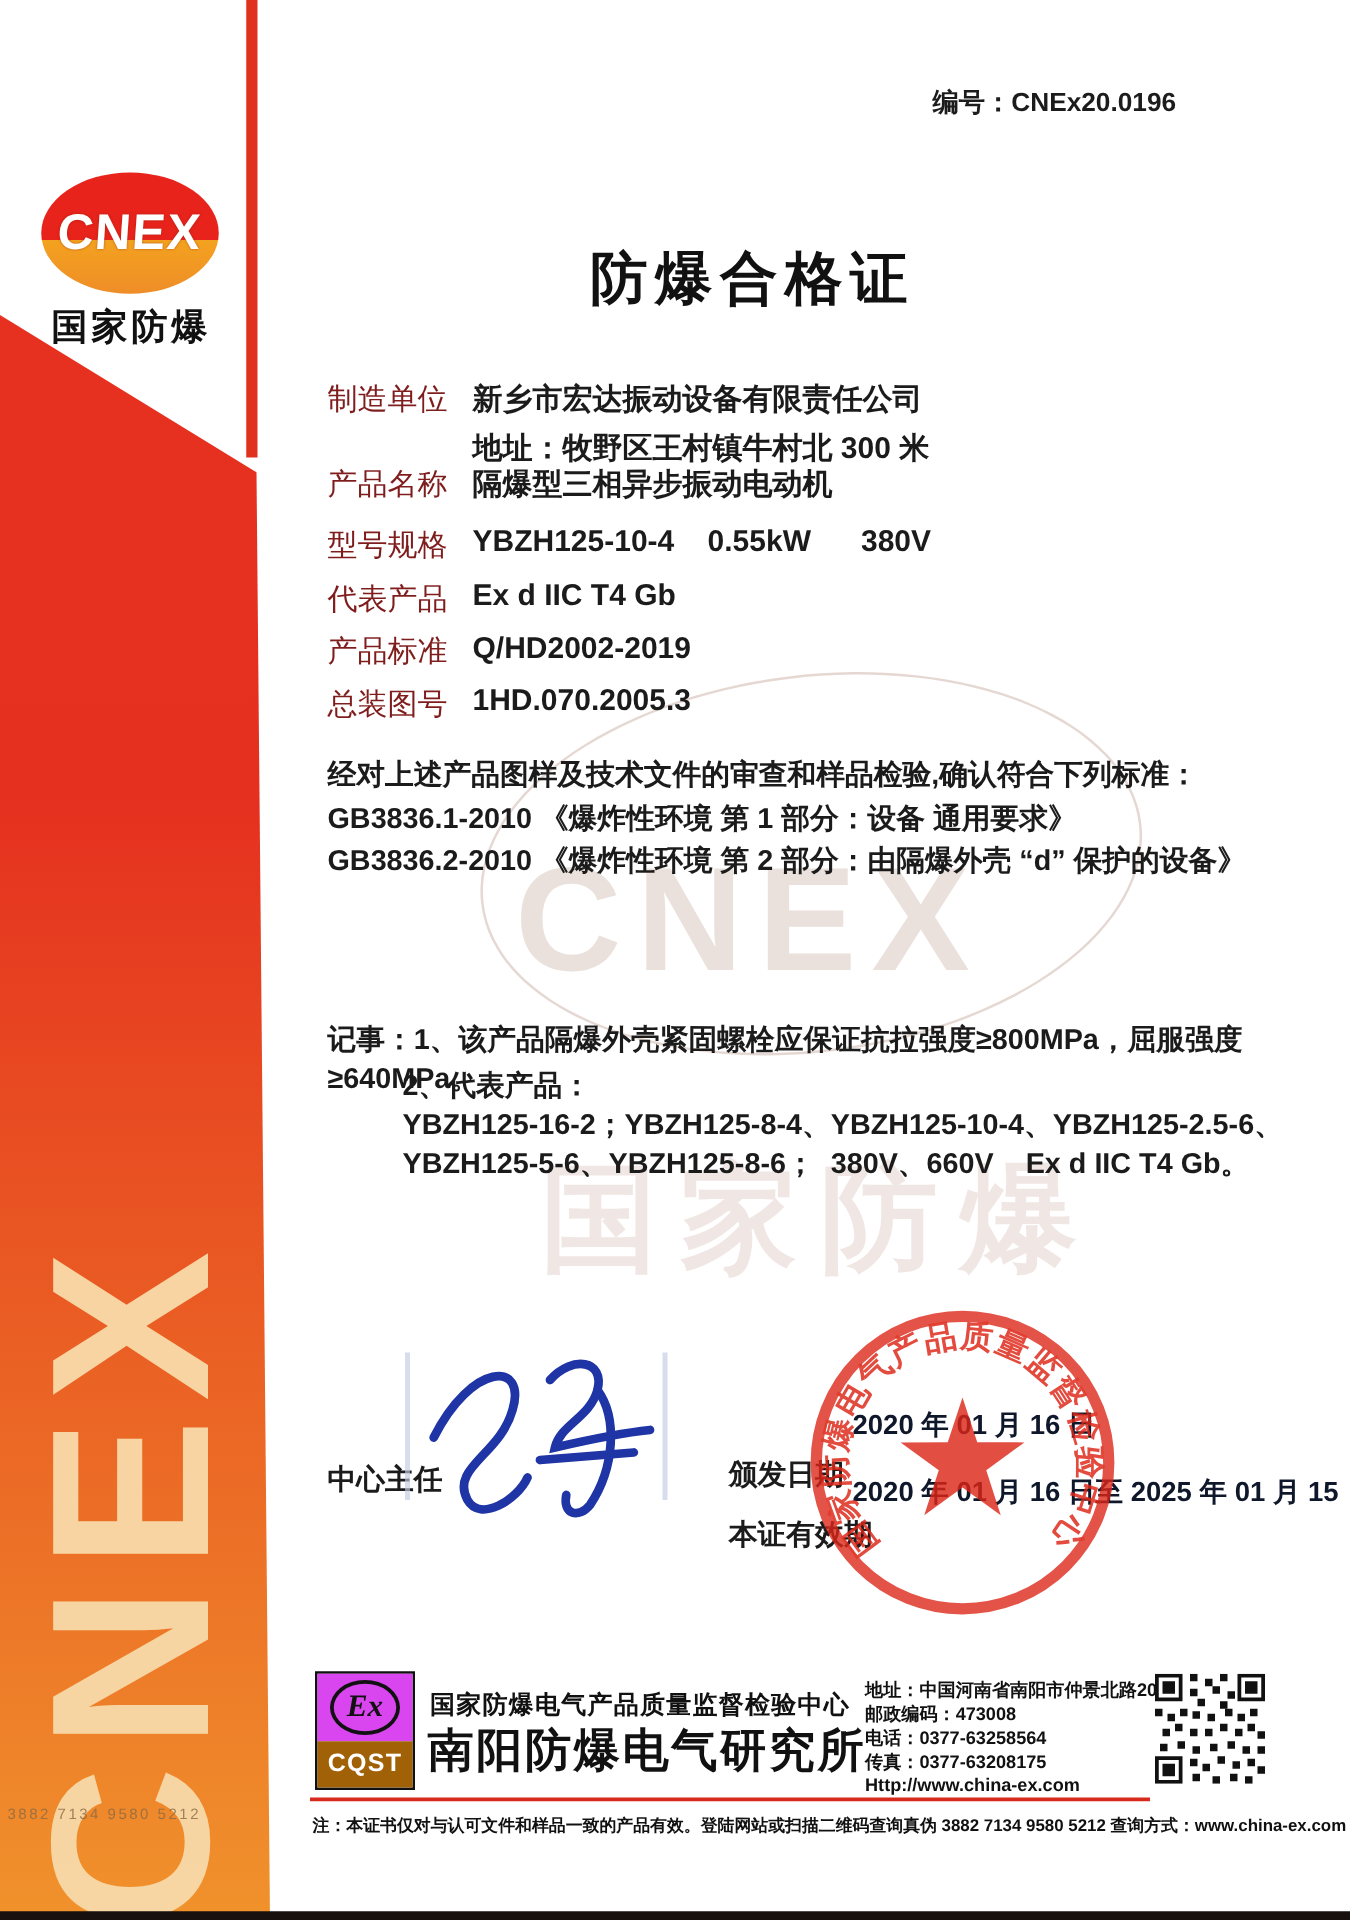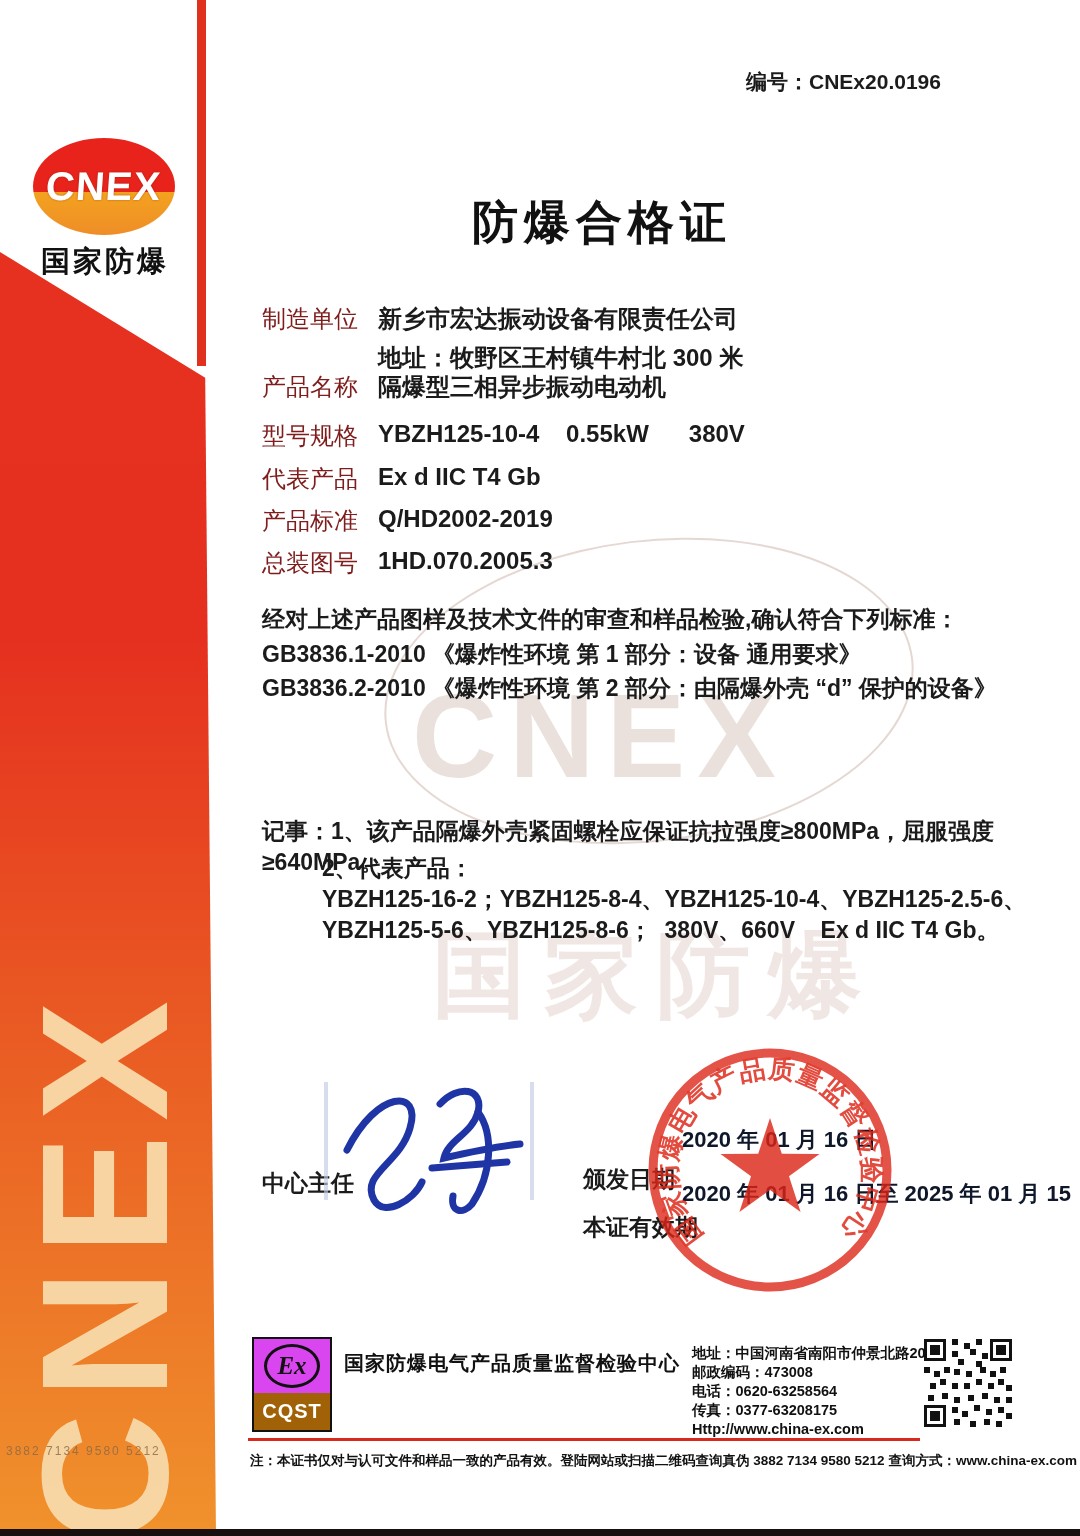--- a/index.html
+++ b/index.html
@@ -145,25 +145,26 @@
   <div class="abs" id="ex-mark">
     <div id="ex-top">
       <div id="ex-circle">
           <span>Ex</span>
         </div>
     </div>
     <div id="ex-bottom">CQST</div>
   </div>
 
   <div class="abs" id="org1">国家防爆电气产品质量监督检验中心</div>
+  <div class="abs" id="org2">南阳防爆电气研究所</div>
 
   <div class="abs" id="addr">
     <div>地址：中国河南省南阳市仲景北路20号</div>
     <div>邮政编码：473008</div>
-    <div>电话：0620-63258564</div>
+    <div>电话：0377-63258564</div>
     <div>传真：0377-63208175</div>
     <div>Http://www.china-ex.com</div>
   </div>
 
   <svg class="abs" id="qr" width="88" height="88" viewBox="0 0 88 88">
     <rect x="0" y="0" width="88" height="88" fill="#fff"></rect>
     <g fill="#111">
       <rect x="0" y="0" width="22" height="22"></rect>
         <rect x="66" y="0" width="22" height="22"></rect>
         <rect x="0" y="66" width="22" height="22"></rect>

